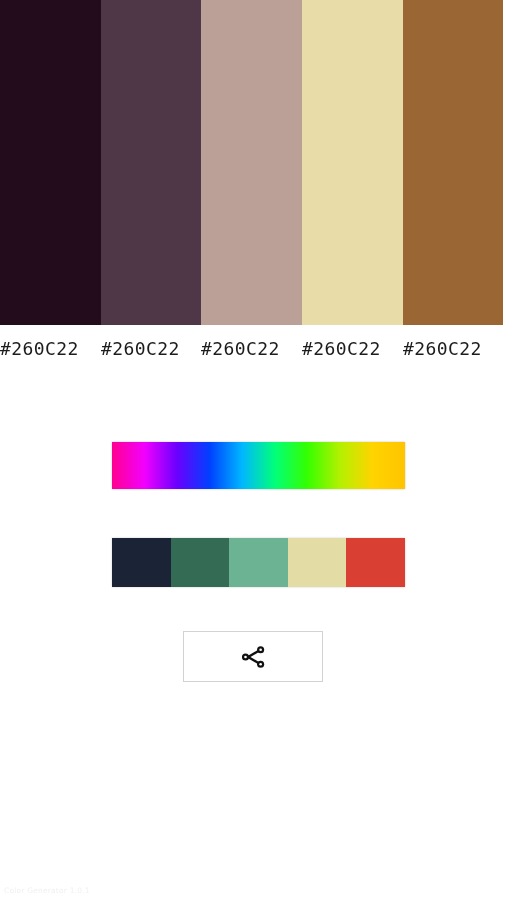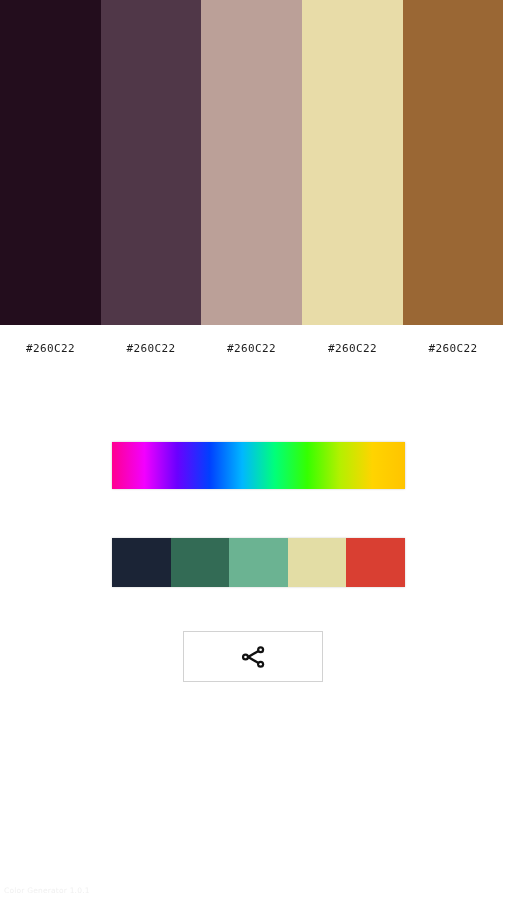--- a/index.html
+++ b/index.html
@@ -39,23 +39,22 @@
   #hex-labels {
     position: absolute;
     left: 0;
     top: 326px;
     width: 503px;
     height: 46px;
     display: flex;
   }
   #hex-labels .hex-label {
     flex: 0 0 auto;
-    text-align: center;
     font-family: "DejaVu Sans Mono", "Liberation Mono", monospace;
-    font-size: 11px;
+    font-size: 18px;
     letter-spacing: 0.4px;
     color: #1c1c1c;
     line-height: 46px;
     white-space: nowrap;
   }
   #hex-labels .hex-label:nth-child(1) { width: 101px; }
   #hex-labels .hex-label:nth-child(2) { width: 100px; }
   #hex-labels .hex-label:nth-child(3) { width: 101px; }
   #hex-labels .hex-label:nth-child(4) { width: 101px; }
   #hex-labels .hex-label:nth-child(5) { width: 100px; }

